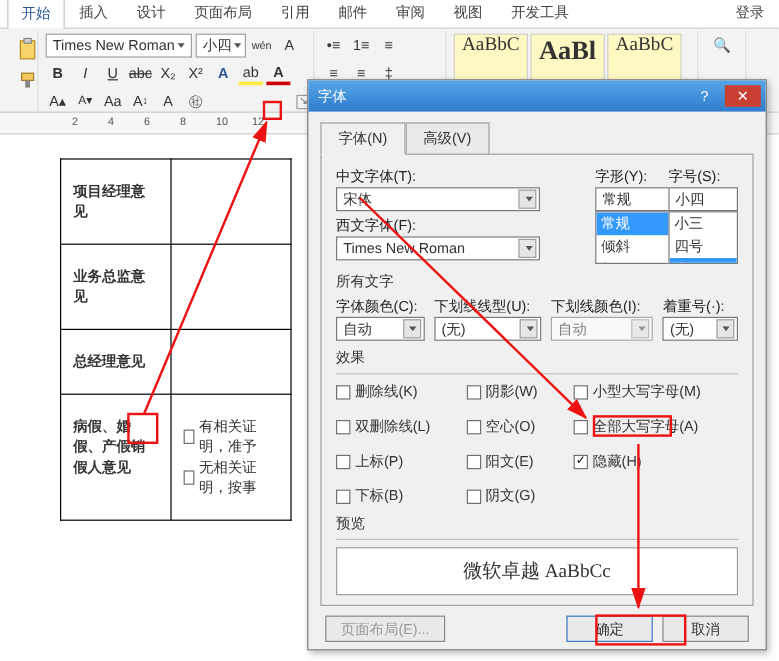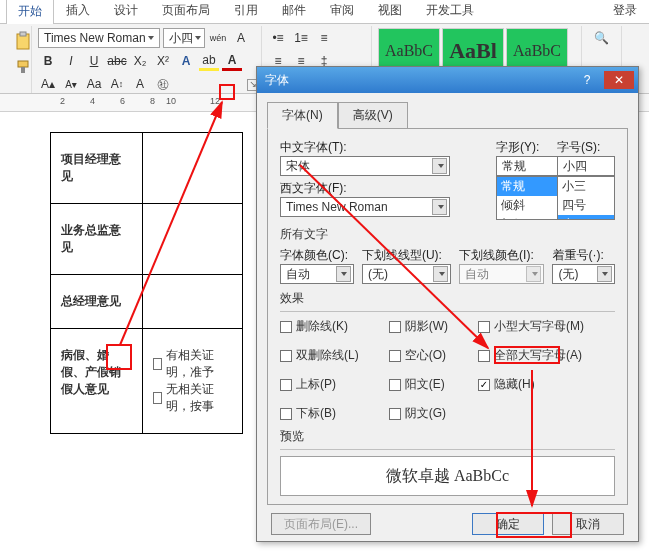--- a/index.html
+++ b/index.html
@@ -54,23 +54,23 @@
   }
   .font-combo { width: 122px; } .size-combo { width: 42px; }
   .fmt-btn {
     width: 20px; height: 20px; display: flex; align-items: center;
     justify-content: center; font-size: 12px; color: #333;
   }
   .fmt-btn.bold { font-weight: bold; }
   .fmt-btn.ital { font-style: italic; }
   .fmt-btn.und { text-decoration: underline; }
   .style-box {
-    width: 62px; height: 46px; border: 1px solid #d0d0d0; background: #22c55e;
+    width: 62px; height: 46px; border: 1px solid #d0d0d0; background: #fef9c3;
     display: flex; flex-direction: column; align-items: center;
-    justify-content: center; font-family: "Times New Roman", serif;
+    font-family: "Times New Roman", serif;
   }
   .style-box .s1 { font-size: 16px; }
   .style-box.big .s1 { font-size: 22px; font-weight: bold; }
   .dlg-launcher {
     width: 12px; height: 12px; border: 1px solid #9b9b9b;
     position: absolute; font-size: 9px; line-height: 9px;
     text-align: center; color: #666;
   }
   
   .ruler {
@@ -269,21 +269,21 @@
     <div class="fmt-btn" style="width:28px;height:20px;">🔍</div>
     <div class="rib-label">编辑</div>
   </div>
 </div>
 
 <div class="ruler">
   <span class="tick" style="left:60px;">2</span>
   <span class="tick" style="left:90px;">4</span>
   <span class="tick" style="left:120px;">6</span>
   <span class="tick" style="left:150px;">8</span>
-  <span class="tick" style="left:166px;">10</span>
+  <span class="tick" style="left:180px;">10</span>
   <span class="tick" style="left:210px;">12</span>
 </div>
 
 <div class="doc-area">
   <table class="doc-tbl">
     <tbody>
         <tr>
       <td class="td-l">项目经理意见</td>
       <td class="td-r"></td>
     </tr>

